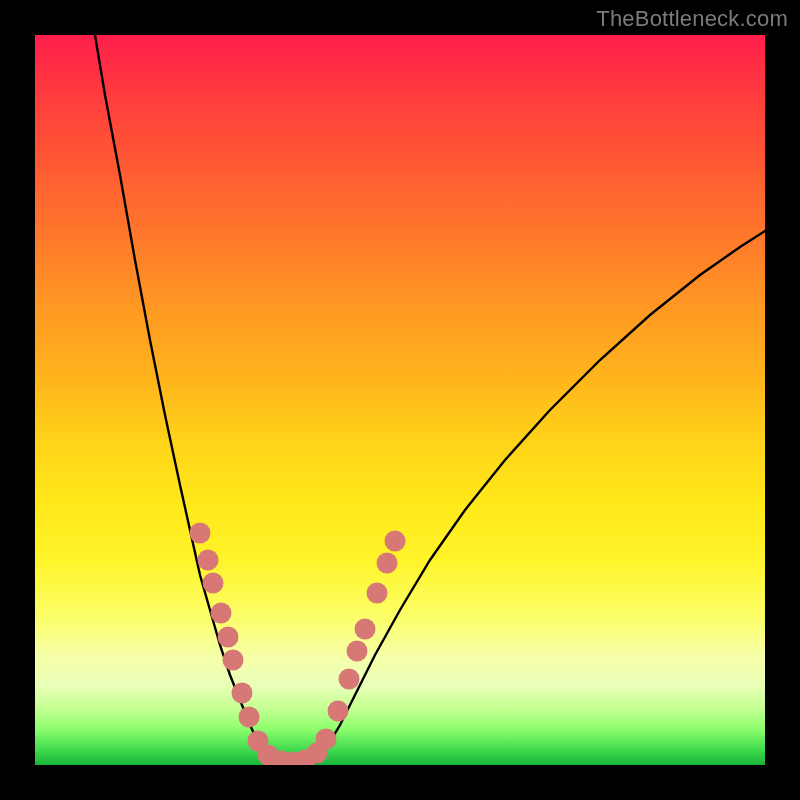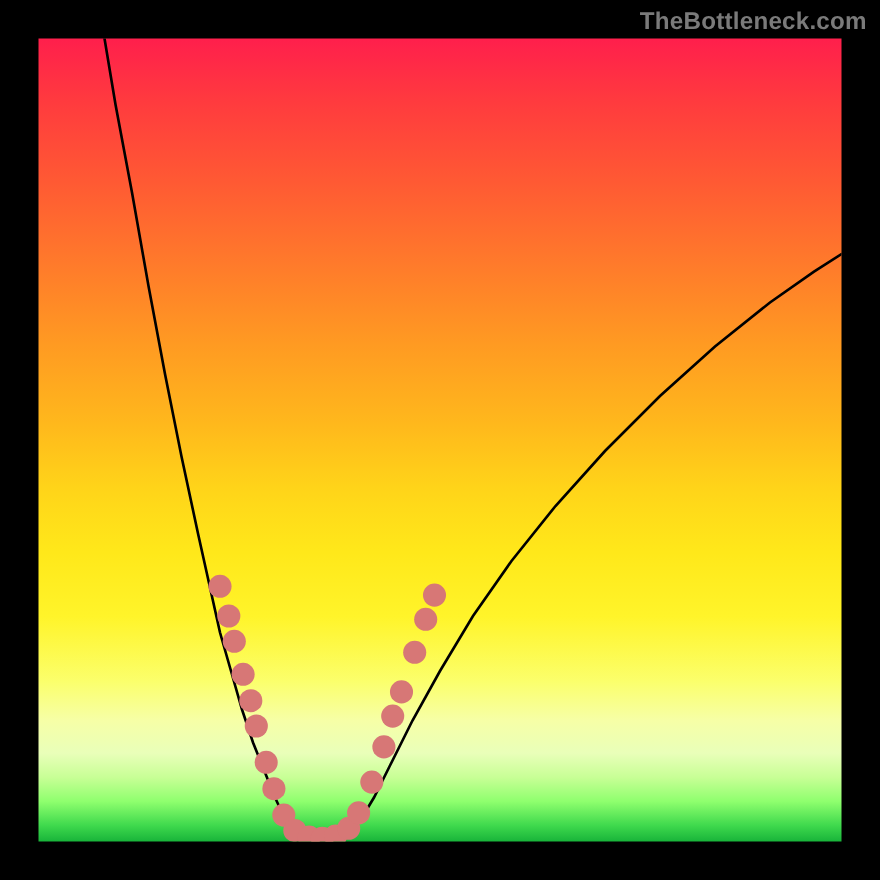--- a/index.html
+++ b/index.html
@@ -40,21 +40,21 @@
       #8fff6e 95%,
       #3fd94d 98%,
       #18b43a 100%);
   }
   .watermark {
     position: absolute;
     top: 6px;
     right: 12px;
     color: #7a7a7a;
     font-size: 22px;
-    font-weight: 700;
+    font-weight: 400;
     letter-spacing: 0.2px;
     user-select: none;
   }
   svg.curves {
     position: absolute;
     left: 0;
     top: 0;
     width: 730px;
     height: 730px;
   }

